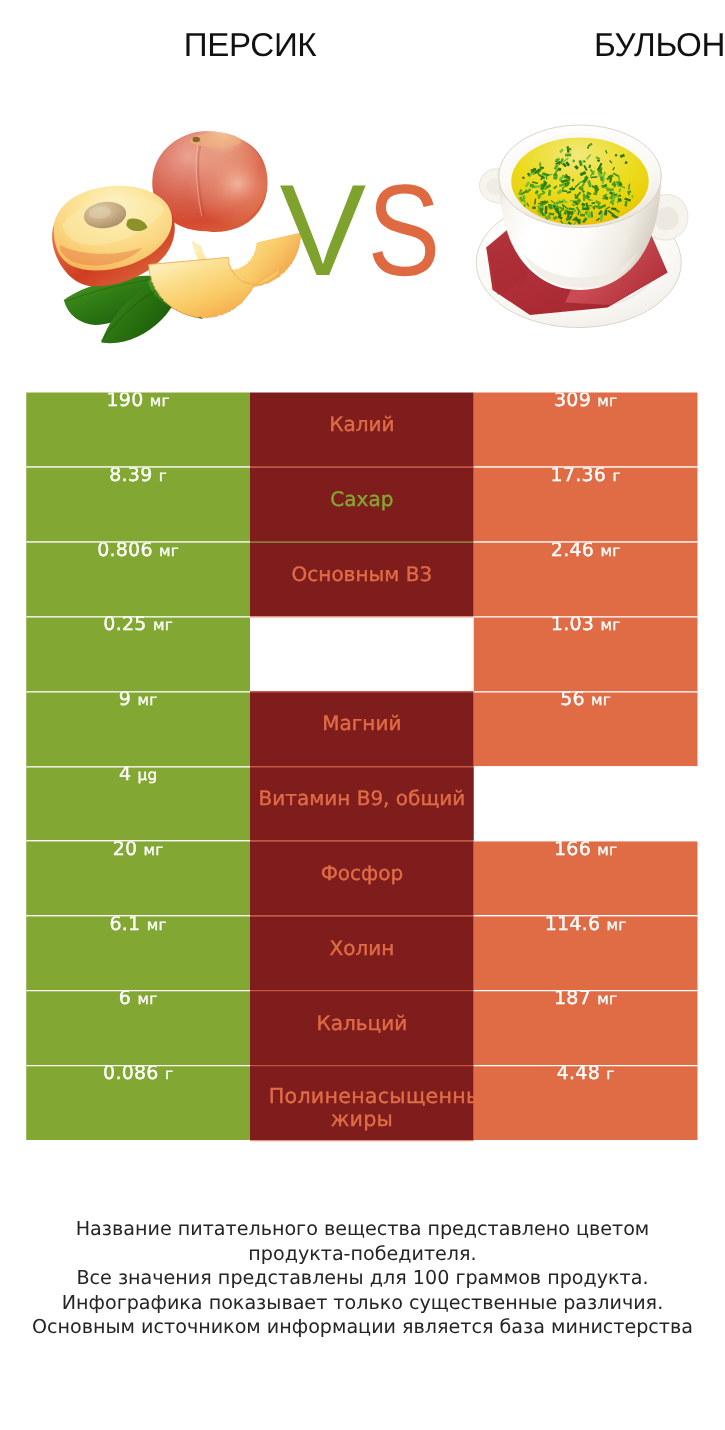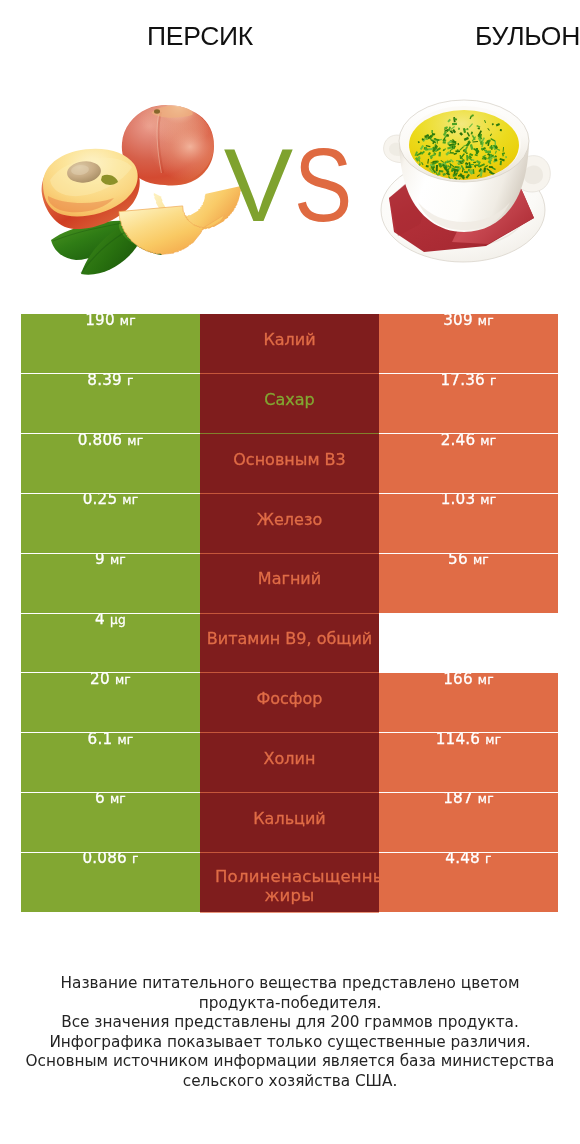--- a/index.html
+++ b/index.html
@@ -501,23 +501,20 @@
       </div>
       <div class="sep" style="top: 119.1px;">
         <div style="position:absolute;left:0;width:179px;height:1px;background:#fff"></div>
         <div style="position:absolute;left:179px;width:179px;height:1px;background:#82a732;opacity:0.72"></div>
         <div style="position:absolute;left:358px;width:179px;height:1px;background:#fff"></div>
       </div>
       <div class="row" style="top: 179.4px; height: 59.8px;">
         <div class="cell cL">
           <span class="val">0.25 <span class="u">мг</span></span>
         </div>
-        <div class="cell cM">
-          <span class="lab" style="color:#e06c46">Железо</span>
-        </div>
         <div class="cell cR">
           <span class="val">1.03 <span class="u">мг</span></span>
         </div>
       </div>
       <div class="sep" style="top: 178.9px;">
         <div style="position:absolute;left:0;width:179px;height:1px;background:#fff"></div>
         <div style="position:absolute;left:179px;width:179px;height:1px;background:#e06c46;opacity:0.72"></div>
         <div style="position:absolute;left:358px;width:179px;height:1px;background:#fff"></div>
       </div>
       <div class="row" style="top: 239.2px; height: 59.8px;">
@@ -613,18 +610,17 @@
         <div style="position:absolute;left:179px;width:179px;height:1px;background:#e06c46;opacity:0.72"></div>
         <div style="position:absolute;left:358px;width:179px;height:1px;background:#fff"></div>
       </div>
       <div class="sep" style="top: 597.5px;">
         <div style="position:absolute;left:179px;width:179px;height:1px;background:#e06c46;opacity:0.72"></div>
       </div>
     </div>
   <div class="foot" id="foot">
       <div>Название питательного вещества представлено цветом</div>
       <div>продукта-победителя.</div>
-      <div>Все значения представлены для 200 граммов продукта.</div>
+      <div>Все значения представлены для 100 граммов продукта.</div>
       <div>Инфографика показывает только существенные различия.</div>
       <div>Основным источником информации является база министерства</div>
-      <div>сельского хозяйства США.</div>
     </div>
 </div>
 
 </body></html>

